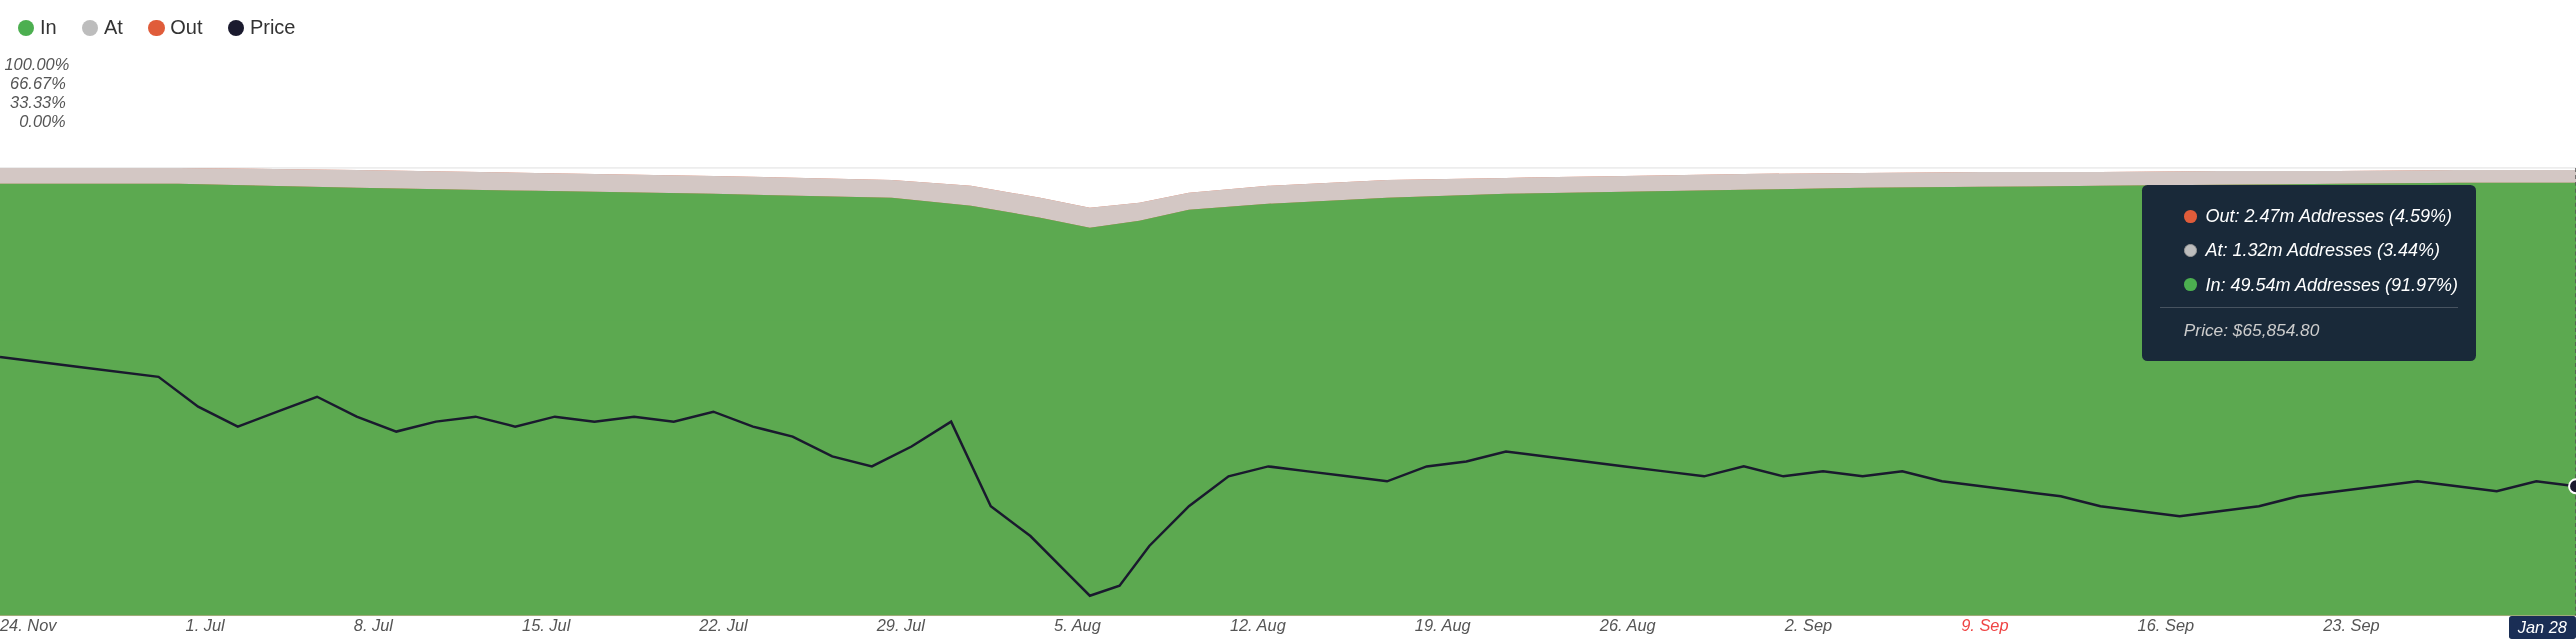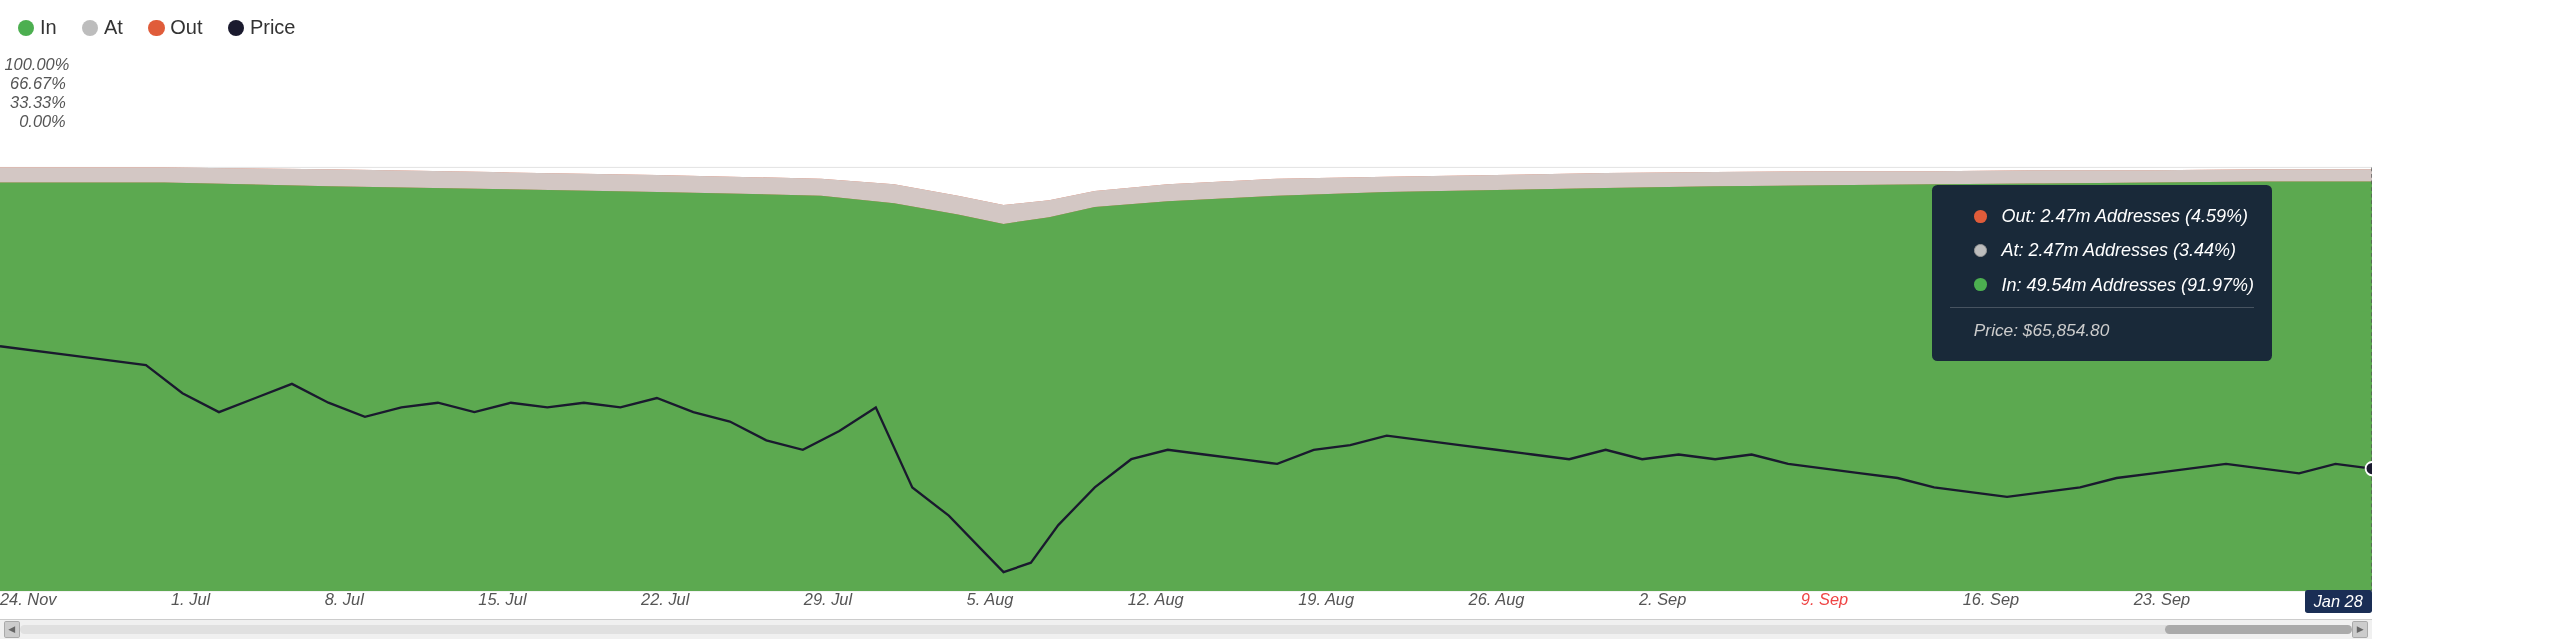--- a/index.html
+++ b/index.html
@@ -7,25 +7,25 @@
       background: #fff;
       font-family: Arial, Helvetica, sans-serif;
       font-size: 11px;
       color: #333;
       width: 2576px;
       height: 643px;
       overflow: hidden;
     }
 
     .chart-container {
-      width: 2372px;
+      width: 2576px;
       height: 643px;
       display: flex;
       flex-direction: column;
-      padding: 9px 0 4px 0;
+      padding: 9px 0 12px 0;
       position: relative;
     }
 
     
     .legend {
       display: flex;
       flex-direction: row;
       align-items: center;
       gap: 25.5px;
       padding: 7.3px 18px 11px 18px;
@@ -97,21 +97,21 @@
       padding: 14.5px 18px;
       color: #fff;
       font-size: 18px;
       line-height: 1.9;
       z-index: 10;
       min-width: 309px;
     }
     .tooltip-row {
       display: flex;
       align-items: center;
-      gap: 15px;
+      gap: 9px;
       white-space: nowrap;
       margin-left: 24px;
     }
     .tooltip-dot {
       width: 12.7px;
       height: 12.7px;
       border-radius: 50%;
       display: inline-block;
       flex-shrink: 0;
     }
@@ -447,21 +447,21 @@
       </div>
 
       
       <div class="tooltip">
         <div class="tooltip-row">
           <span class="tooltip-dot tooltip-dot-out"></span>
           <span>Out: 2.47m Addresses (4.59%)</span>
         </div>
         <div class="tooltip-row">
           <span class="tooltip-dot tooltip-dot-at"></span>
-          <span>At: 2.47m Addresses (3.44%)</span>
+          <span>At: 1.32m Addresses (3.44%)</span>
         </div>
         <div class="tooltip-row">
           <span class="tooltip-dot" style="background:#4caf50;"></span>
           <span>In: 49.54m Addresses (91.97%)</span>
         </div>
         <hr class="tooltip-divider">
         <div class="tooltip-row">
           <span class="tooltip-price-label">Price: $65,854.80</span>
         </div>
       </div>

